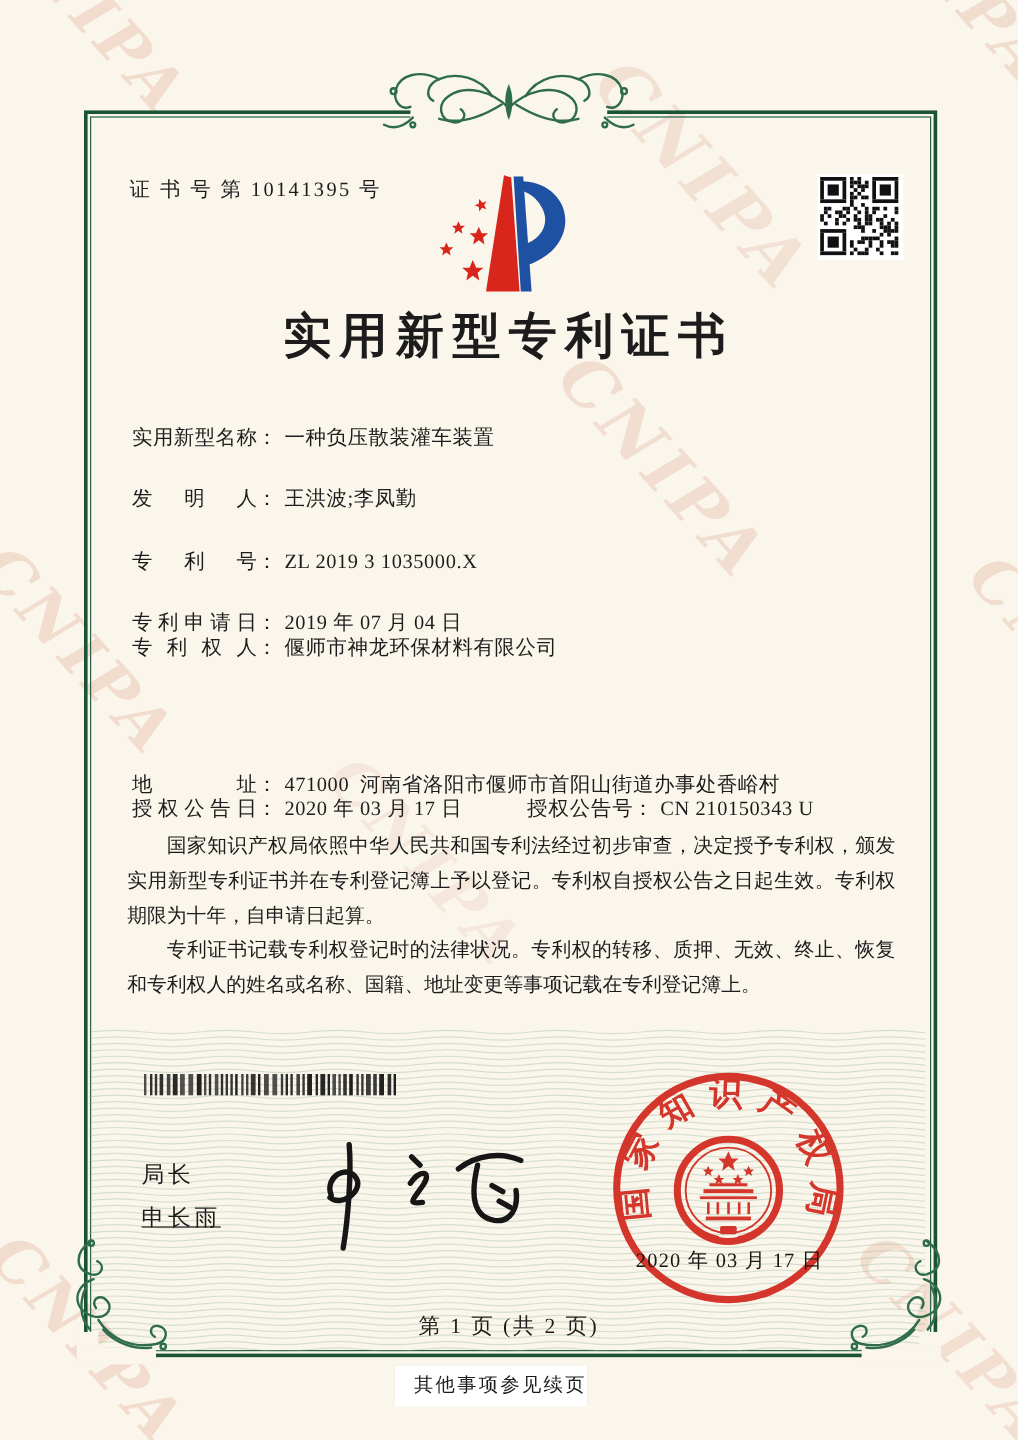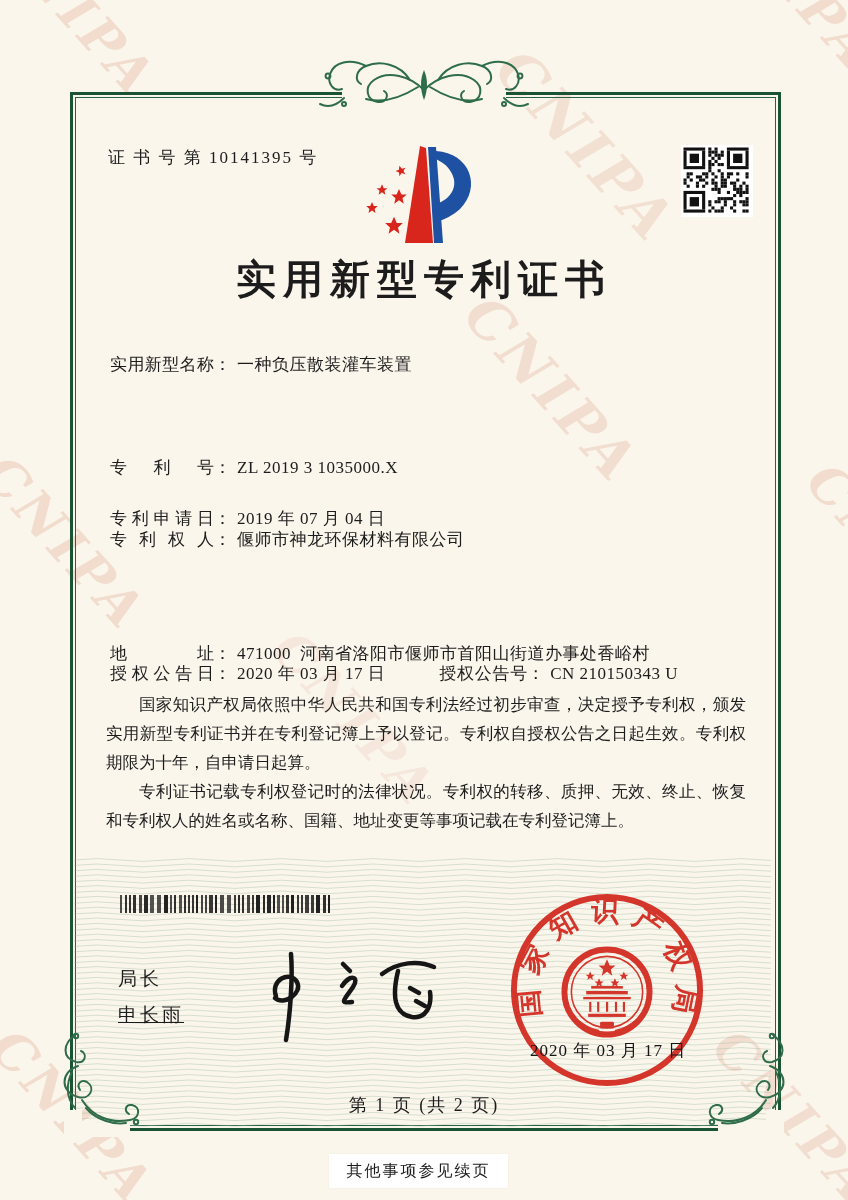--- a/index.html
+++ b/index.html
@@ -44,23 +44,23 @@
   .signer{position:absolute;left:118px;font-size:19px;font-family:"Liberation Sans","DejaVu Sans",sans-serif;letter-spacing:3px;}
   .sealdate{
     position:absolute;left:503px;top:1039px;width:210px;text-align:center;
     font-size:17px;z-index:4;letter-spacing:1px;color:#141414;
   }
   .pfooter{
     position:absolute;left:0;top:1093px;width:848px;text-align:center;
     font-size:18px;letter-spacing:2px;
   }
   .contbox{
-    position:absolute;left:329px;top:1138px;width:179px;height:34px;
-    background:#ffffff;z-index:2;text-align:center;line-height:34px;
-    font-size:16px;letter-spacing:2px;box-shadow:0 0 2px rgba(0,0,0,.06);margin-top:16px;
+    position:absolute;left:329px;top:1138px;width:160px;height:34px;
+    background:#ffffff;z-index:2;text-align:right;line-height:34px;
+    font-size:16px;letter-spacing:2px;box-shadow:0 0 2px rgba(0,0,0,.06);
   }
   svg{display:block;}
 </style>
 </head>
 <body>
 
 <div>
 
   <span class="wm" style="left:-32px;top:-22px;">CNIPA</span>
   <span class="wm" style="left:688px;top:-48px;">CNIPA</span>
@@ -320,20 +320,23 @@
         <rect x="52.1" y="64.5" width="3.1" height="3.1" fill="#111"></rect>
         <rect x="61.4" y="64.5" width="3.1" height="3.1" fill="#111"></rect>
         <rect x="64.5" y="64.5" width="3.1" height="3.1" fill="#111"></rect>
       </svg>
 
     <div class="title">实用新型专利证书</div>
 
     <div class="row" style="top:353px;">
       <span class="flabel">实用新型名称</span><span class="fcolon">：</span><span class="fvalue">一种负压散装灌车装置</span>
     </div>
+    <div class="row" style="top:404px;">
+      <span class="flabel">发明人</span><span class="fcolon">：</span><span class="fvalue">王洪波;李凤勤</span>
+    </div>
     <div class="row" style="top:456px;">
       <span class="flabel">专利号</span><span class="fcolon">：</span><span class="fvalue">ZL 2019 3 1035000.X</span>
     </div>
     <div class="row" style="top:507px;">
       <span class="flabel">专利申请日</span><span class="fcolon">：</span><span class="fvalue">2019 年 07 月 04 日</span>
     </div>
     <div class="row" style="top:528px;">
       <span class="flabel">专利权人</span><span class="fcolon">：</span><span class="fvalue">偃师市神龙环保材料有限公司</span>
     </div>
     <div class="row" style="top:610px;margin-top:32px;">

